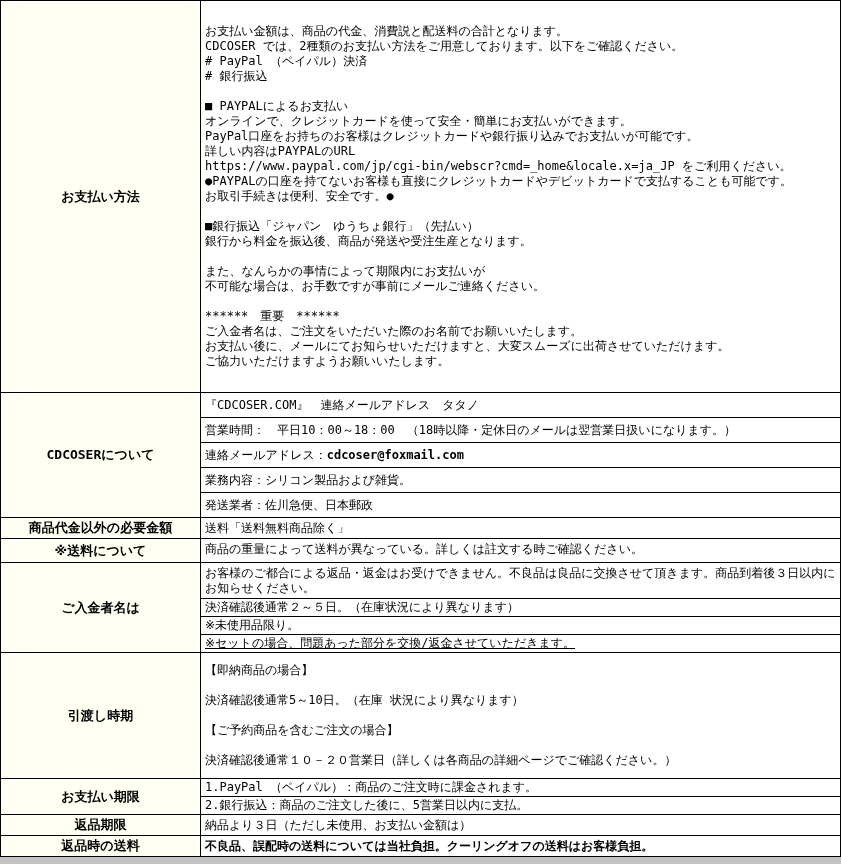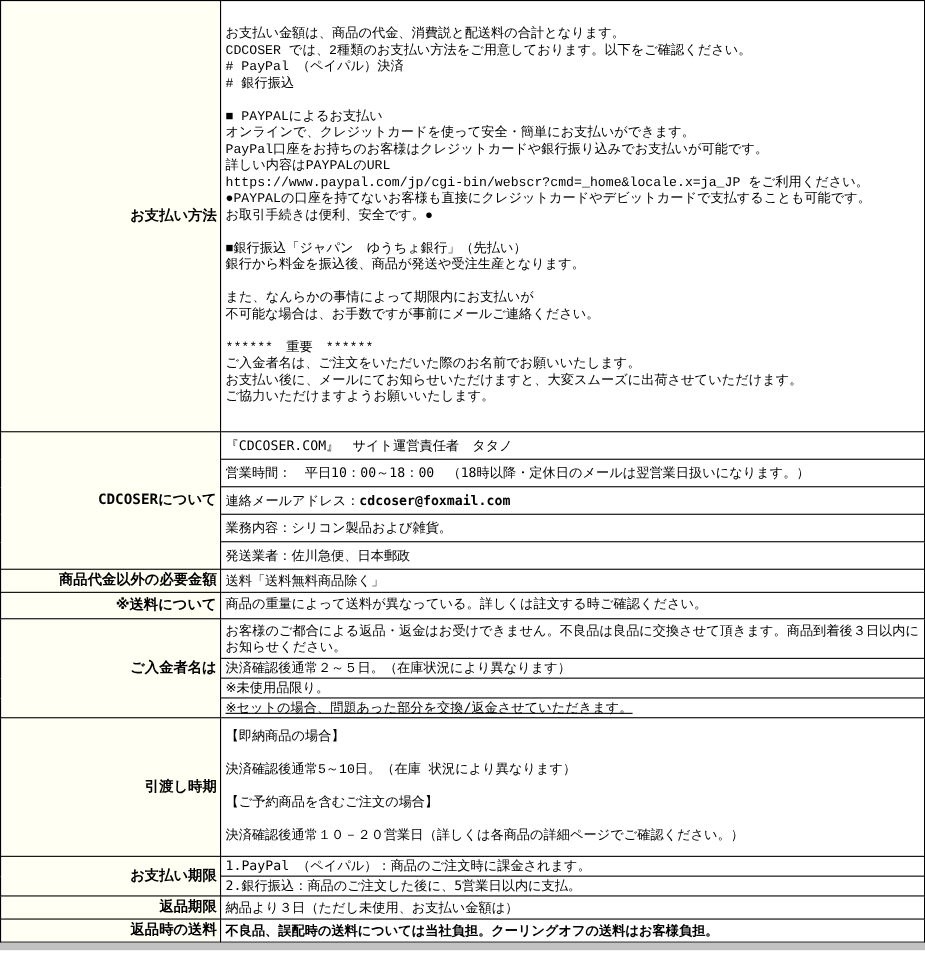--- a/index.html
+++ b/index.html
@@ -14,34 +14,34 @@
     border-collapse: collapse;
     width: 841px;
     table-layout: fixed;
   }
   col.c-label { width: 200px; }
   th, td { border: 1px solid #000000; }
   th.label {
     background: #fffff4;
     font-weight: bold;
     font-size: 13px;
-    text-align: right;
+    text-align: center;
     vertical-align: middle;
     padding: 2px 3px;
     line-height: 16px;
   }
   td.content {
     background: #ffffff;
     font-size: 12px;
     line-height: 15px;
     padding: 1px 4px;
     vertical-align: middle;
     word-break: break-all;
   }
-  .pre { white-space: pre-line; font-family: Liberation Mono, monospace; }
+  .pre { white-space: pre-line; }
   .top { vertical-align: top; }
   .bold { font-weight: bold; }
 
   .payment-cell { height: 392px; padding-top: 4px; line-height: 16px; }
   .about-cell { height: 25px; }
   .fee-cell { height: 19px; }
   .note-cell { height: 24px; font-family: Liberation Mono, monospace; }
   .defect-0 { height: 36px; padding-top: 3px; }
   .defect-1 { height: 16px; line-height: 14px; }
   .defect-2 { height: 12px; line-height: 13px; }
@@ -93,21 +93,21 @@
 ******　重要　******
 ご入金者名は、ご注文をいただいた際のお名前でお願いいたします。
 お支払い後に、メールにてお知らせいただけますと、大変スムーズに出荷させていただけます。
 ご協力いただけますようお願いいたします。</div>
         </td>
       </tr>
 
       <tr>
         <th class="label" rowspan="5">CDCOSERについて</th>
         <td class="content about-cell">
-          <div>『CDCOSER.COM』　サイト運営責任者　タタノ</div>
+          <div>『CDCOSER.COM』　連絡メールアドレス　タタノ</div>
         </td>
       </tr>
       <tr>
         <td class="content about-cell">
           <div>営業時間：　平日10：00～18：00　（18時以降・定休日のメールは翌営業日扱いになります。）</div>
         </td>
       </tr>
       <tr>
         <td class="content about-cell">
           <div>

